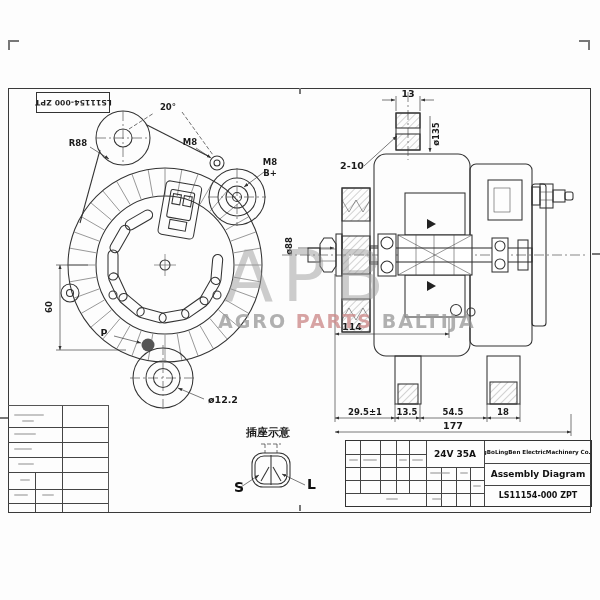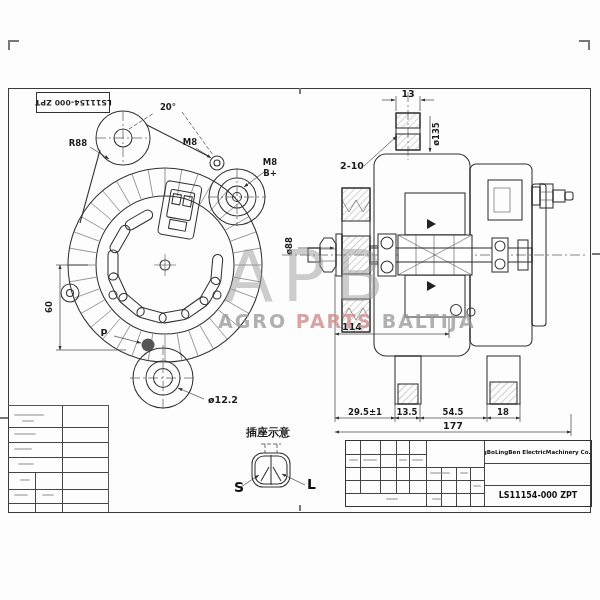--- a/index.html
+++ b/index.html
@@ -352,21 +352,23 @@
   <div class="h" style="left:0;top:13px;width:80px"></div>
   <div class="h" style="left:0;top:26px;width:138px"></div>
   <div class="h" style="left:0;top:39px;width:138px"></div>
   <div class="h" style="left:0;top:52px;width:138px"></div>
   <div class="v" style="left:95px;top:26px;height:39px"></div>
   <div class="v" style="left:110px;top:26px;height:39px"></div>
   <div class="v" style="left:124px;top:26px;height:39px"></div>
   <div class="h" style="left:138px;top:22px;width:107px"></div>
   <div class="h" style="left:138px;top:44px;width:107px"></div>
 
+  <div class="cellTxt" style="left:80px;top:0;width:58px;height:26px;font-size:9px;font-weight:700">24V 35A</div>
   <div class="cellTxt" style="left:139px;top:0;width:106px;height:22px;font-size:5.6px;font-weight:700">NingBoLingBen ElectricMachinery Co.,LTD</div>
+  <div class="cellTxt" style="left:139px;top:22px;width:106px;height:22px;font-size:9px;font-weight:700">Assembly Diagram</div>
   <div class="cellTxt" style="left:139px;top:44px;width:106px;height:21px;font-size:8px;font-weight:700">LS11154-000 ZPT</div>
 
   <div class="sm" style="left:3px;top:18px;width:9px"></div>
   <div class="sm" style="left:17px;top:18px;width:14px"></div>
   <div class="sm" style="left:53px;top:18px;width:8px"></div>
   <div class="sm" style="left:66px;top:18px;width:11px"></div>
   <div class="sm" style="left:84px;top:31px;width:20px"></div>
   <div class="sm" style="left:114px;top:31px;width:8px"></div>
   <div class="sm" style="left:127px;top:44px;width:8px"></div>
   <div class="sm" style="left:40px;top:57px;width:12px"></div>

